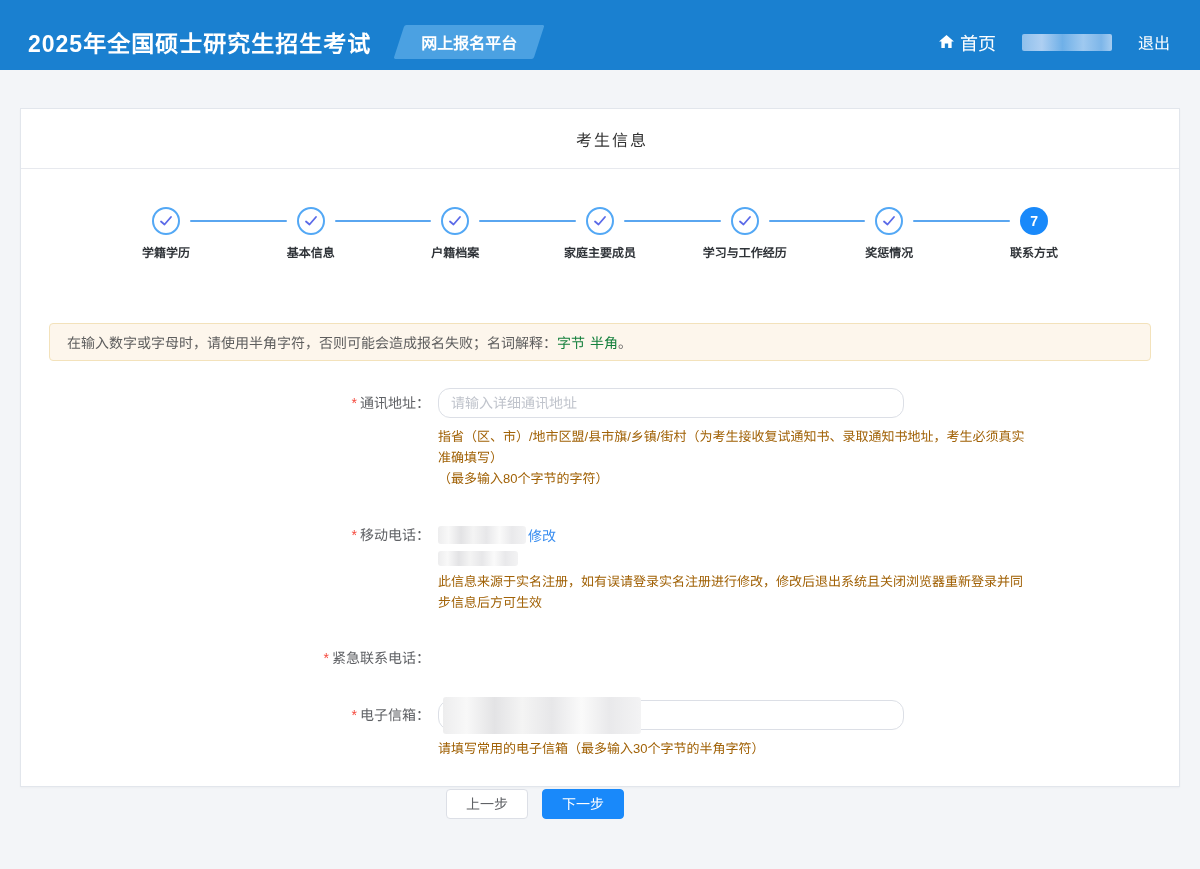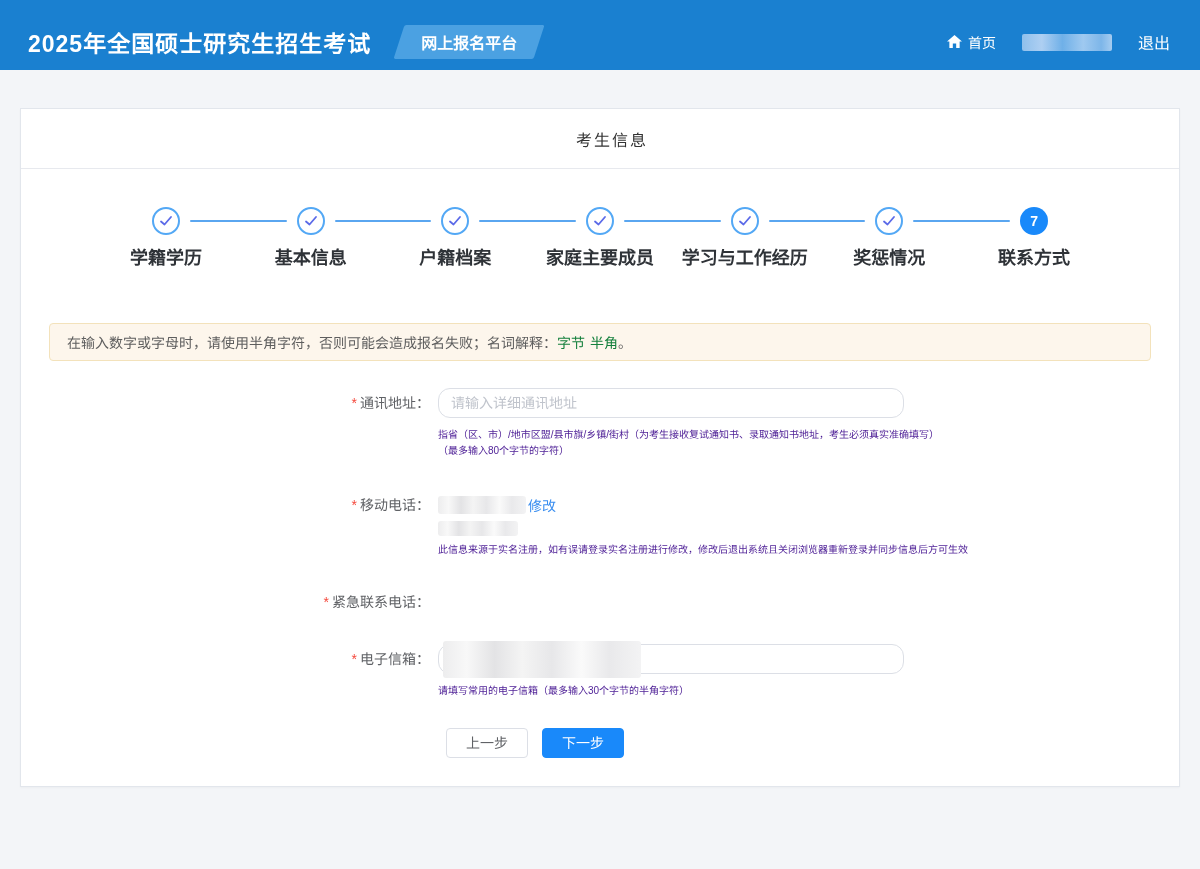--- a/index.html
+++ b/index.html
@@ -6,59 +6,59 @@
   html,body { width:1200px; height:869px; overflow:hidden; }
   body { background:#f3f5f8; font-family:"Liberation Sans","DejaVu Sans",sans-serif; }
 
   
   .header { height:70px; background:#1a80d0; display:flex; align-items:center; padding:14px 30px 0 28px; }
   .header-title { color:#fff; font-size:23px; font-weight:bold; letter-spacing:1px; white-space:nowrap; }
   .badge-wrap { margin-left:28px; position:relative; }
   .badge-bg { position:absolute; inset:0; background:#4ba1e2; transform:skewX(-18deg); border-radius:2px; }
   .badge-text { position:relative; display:block; padding:5px 22px; color:#fff; font-size:16px; font-weight:bold; white-space:nowrap; }
   .header-nav { margin-left:auto; display:flex; align-items:center; gap:26px; }
-  .nav-home { display:flex; align-items:center; gap:6px; color:#fff; font-size:14px; cursor:pointer; }
+  .nav-home { display:flex; align-items:center; gap:6px; color:#fff; font-size:18px; cursor:pointer; }
   .home-icon svg { display:block; }
   .redact-user { width:90px; height:17px; border-radius:2px;
      background:linear-gradient(90deg,#8fc0ec 0%,#aecff2 22%,#6fb0e8 45%,#9fc9f0 68%,#7db6e9 88%,#a5ccf0 100%); }
   .nav-logout { color:#fff; font-size:16px; cursor:pointer; }
 
   
   .panel { margin:38px 20px 0 20px; height:679px; background:#fff; border:1px solid #e2e6ec; box-shadow:0 1px 2px rgba(0,0,0,0.03); }
   .panel-title-bar { height:60px; border-bottom:1px solid #e7e9ee; display:flex; align-items:center; justify-content:center;padding-left:24px; }
   .panel-title { font-size:16px; color:#333; letter-spacing:2px; }
 
   
   .stepper { margin:38px auto 0; width:896px; display:flex; align-items:flex-start; }
   .step { position:relative; display:flex; flex-direction:column; align-items:center; width:28px; flex:none; }
   .step-circle { width:28px; height:28px; border-radius:50%; display:flex; align-items:center; justify-content:center; }
   .step-circle.done { background:#fff; border:2px solid #53a8f5; }
   .step-circle.done svg { display:block; }
   .step-circle.active { background:#1989fa; color:#fff; font-size:14px; font-weight:bold; }
   .step-label { position:absolute; top:36px; left:50%; transform:translateX(-50%); white-space:nowrap;
-                font-size:18px; font-weight:600; color:#2f3338; }
+                font-size:12px; font-weight:600; color:#2f3338; }
   .step-line { flex:1 1 auto; height:2px; background:#5aa6f0; margin:13px 10px 0 10px; border-radius:1px; }
   .stepper-spacer { height:58px; }
 
   
   .alert { margin:30px 28px 0 28px; height:38px; background:#fdf6ec; border:1px solid #f3e2bb; border-radius:4px;
            display:flex; align-items:center; padding:0 17px; font-size:14px; color:#5e5e5e; }
   .alert a { color:#15803d; text-decoration:none; cursor:pointer; }
   .alert .sep { width:5px; display:inline-block; }
 
   
   .form { margin-top:27px; }
   .form-row { display:flex; }
   .form-label-col { width:417px; flex:none; text-align:right; padding-right:8px; font-size:14px; color:#606266; line-height:30px; white-space:nowrap; }
   .req { color:#f5483c; margin-right:3px; font-size:14px; }
   .form-content { flex:1 1 auto; min-width:0; }
   .text-input { width:466px; height:30px; border:1px solid #dcdfe6; border-radius:12px; padding:0 12px;
                 font-size:14px; color:#606266; background:#fff; outline:none; font-family:inherit; }
   .text-input::placeholder { color:#c0c4cc; }
-  .help { margin-top:9px; font-size:10px; color:#4c1d95; line-height:1.6; max-width:590px; }
+  .help { margin-top:9px; font-size:13px; color:#a16207; line-height:1.6; max-width:590px; }
   .row-gap-1 { margin-bottom:31px; }
   .row-gap-2 { margin-bottom:29px; }
   .row-gap-3 { margin-bottom:27px; }
   .row-gap-4 { margin-bottom:29px; }
 
   
   .value-line { display:flex; align-items:center; height:22px; margin-top:4px; }
   .redact-gray { border-radius:3px; filter:blur(0.6px);
      background:linear-gradient(90deg,#ededee 0%,#f8f8f8 12%,#e3e3e5 26%,#f4f4f4 40%,#e7e7e9 55%,#fafafa 70%,#e9e9eb 84%,#f3f3f4 100%); }
   .redact-phone { width:88px; height:18px; }

